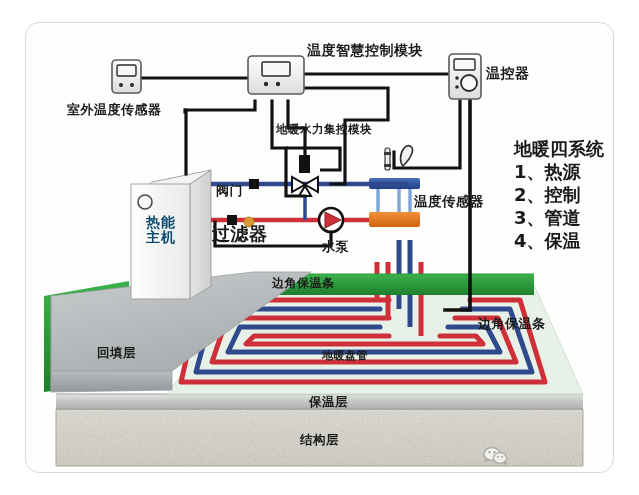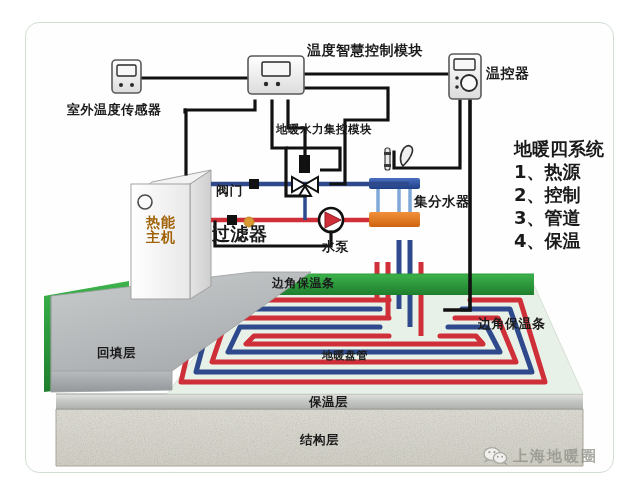--- a/index.html
+++ b/index.html
@@ -32,21 +32,21 @@
   .lbl {
     position: absolute;
     color: #1a1a1a;
     font-weight: bold;
     white-space: nowrap;
     letter-spacing: 0.5px;
     line-height: 1.15;
   }
   .lbl-vert {
     position: absolute;
-    color: #a16207;
+    color: #0c4a6e;
     font-weight: bold;
     line-height: 1.08;
     text-align: center;
     letter-spacing: 1px;
   }
   .legend {
     position: absolute;
     color: #1a1a1a;
     font-weight: bold;
     line-height: 1.28;
@@ -309,21 +309,21 @@
   <div class="lbl" style="left:486px; top:65px; font-size:14px;">温控器</div>
 
   <div class="lbl-vert" style="left:143px; top:215px; width:36px; font-size:14px;">热能主机</div>
 
   <div class="lbl" style="left:216px; top:184px; font-size:13px;">阀门</div>
 
   <div class="lbl" style="left:212px; top:224px; font-size:18px;">过滤器</div>
 
   <div class="lbl" style="left:322px; top:240px; font-size:13px;">水泵</div>
 
-  <div class="lbl" style="left:414px; top:194px; font-size:13.5px;">集分水器</div>
+  <div class="lbl" style="left:414px; top:194px; font-size:13.5px;">温度传感器</div>
 
   <div class="lbl" style="left:478px; top:317px; font-size:13px;">边角保温条</div>
 
   <div class="lbl" style="left:272px; top:277px; font-size:12px;">边角保温条</div>
 
   <div class="lbl" style="left:97px; top:346px; font-size:12.5px;">回填层</div>
 
   <div class="lbl" style="left:322px; top:350px; font-size:11px;">地暖盘管</div>
 
   <div class="lbl" style="left:309px; top:395px; font-size:12.5px;">保温层</div>
@@ -342,16 +342,15 @@
     <svg width="26" height="20" viewBox="0 0 26 20">
       <ellipse cx="9" cy="8" rx="8" ry="6.4" fill="#ffffff" stroke="#9a9a92" stroke-width="1.3"></ellipse>
       <path d="M4,12.5 L2.2,15.6 L5.6,13.9 Z" fill="#ffffff" stroke="#9a9a92" stroke-width="1.1"></path>
       <circle cx="6.4" cy="6.2" r="1.1" fill="#8e8e86"></circle>
       <circle cx="11.4" cy="6.2" r="1.1" fill="#8e8e86"></circle>
       <ellipse cx="17" cy="12" rx="6.6" ry="5.3" fill="#ffffff" stroke="#9a9a92" stroke-width="1.3"></ellipse>
       <path d="M21.6,15.6 L23.4,18.2 L20.4,16.9 Z" fill="#ffffff" stroke="#9a9a92" stroke-width="1.1"></path>
       <circle cx="14.8" cy="10.7" r="0.95" fill="#8e8e86"></circle>
       <circle cx="19.1" cy="10.7" r="0.95" fill="#8e8e86"></circle>
     </svg>
-    <span>上海地暖圈</span>
   </div>
 
 </div>
 
 </body></html>

